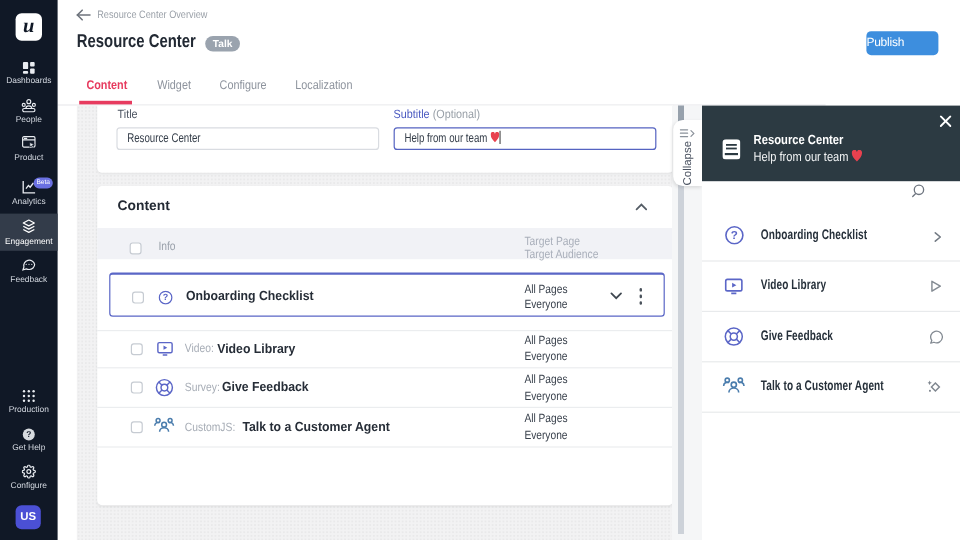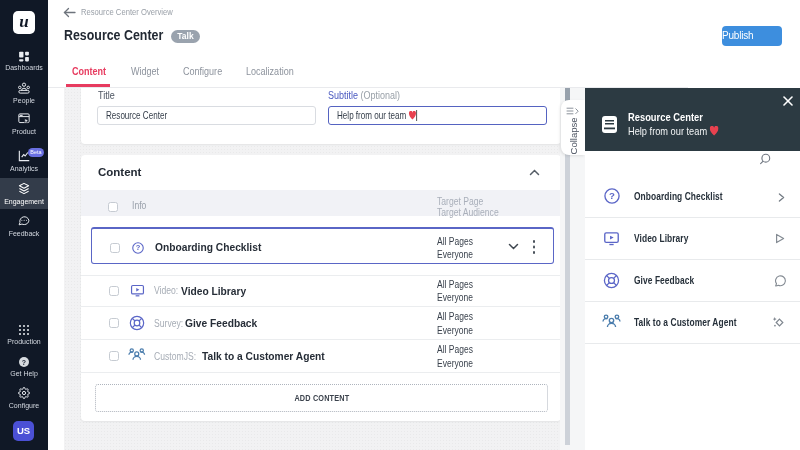--- a/index.html
+++ b/index.html
@@ -155,21 +155,20 @@
           <path d="M26.5 12.5a4.5 4.5 0 0 0-6.5-4"></path>
         <circle cx="14" cy="11" r="3.2"></circle>
           <path d="M8 20.5a6 5.5 0 0 1 12 0"></path>
       </svg>
       <div class="gtx" style="left:73px;top:195.5px;color:#a7adb6">CustomJS:</div>
       <div class="btx" style="left:120.5px;top:195px">Talk to a Customer Agent</div>
       <div class="dtx" style="left:356px;top:189px">All Pages</div>
       <div class="dtx" style="left:356px;top:202.5px">Everyone</div>
 
       <div class="sep" style="top:217px"></div>
-      <div id="addbtn"><span style="display:inline-block;transform:scaleX(.81)">ADD CONTENT</span></div>
     </div>
   </div>
   <div id="strip" class="abs"></div>
   <div id="scrollline" class="abs"></div>
   <div id="scrollthumb" class="abs"></div>
   <div id="pill" class="abs">
     <svg style="position:absolute;left:5px;top:7px" width="14" height="9" viewBox="0 0 14 9" fill="none" stroke="#8b929b" stroke-width="1" stroke-linecap="round">
       <line x1="1" y1="1.2" x2="7" y2="1.2"></line>
         <line x1="1" y1="4" x2="7" y2="4"></line>
         <line x1="1" y1="6.8" x2="7" y2="6.8"></line>

